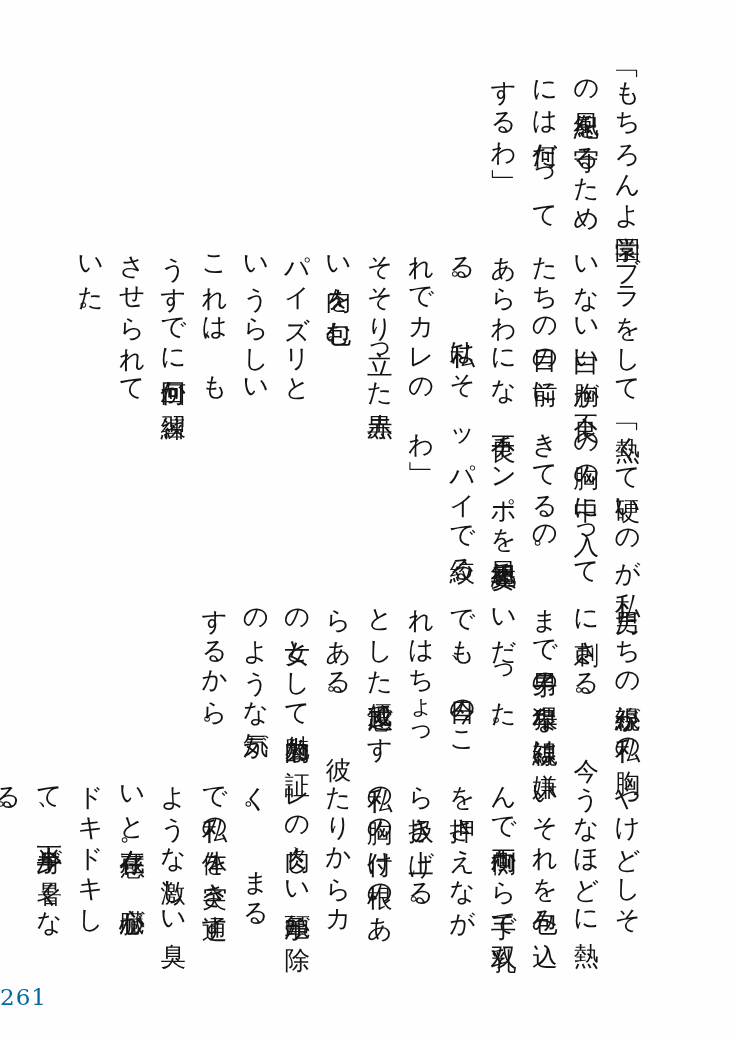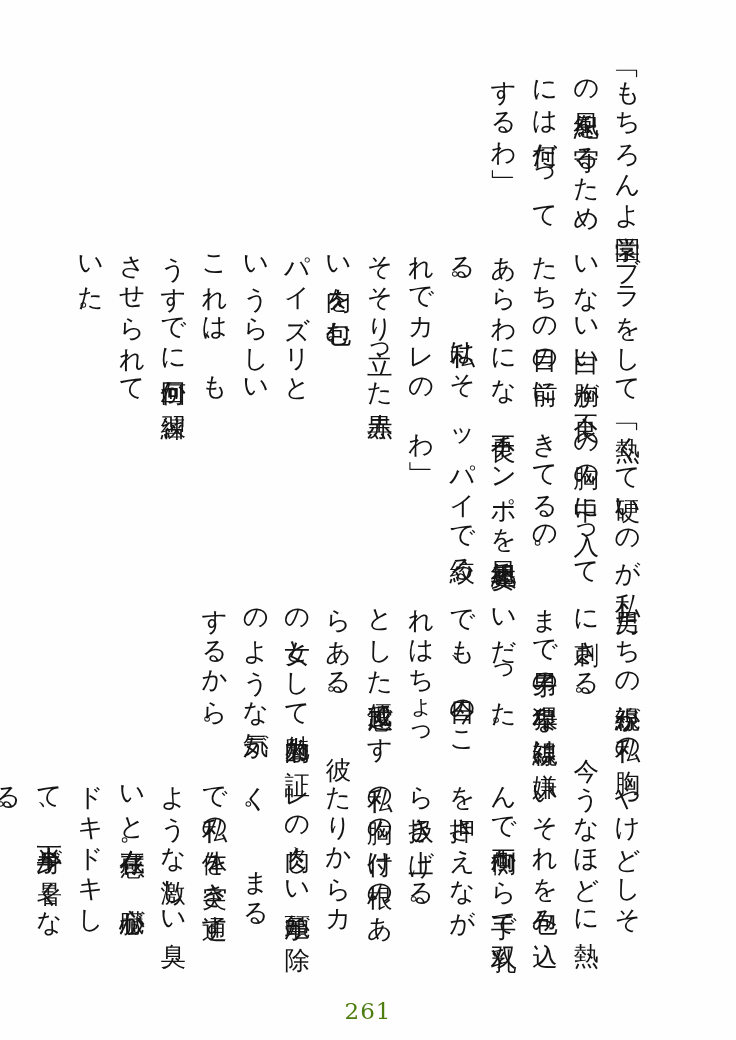--- a/index.html
+++ b/index.html
@@ -48,28 +48,28 @@
     text-orientation: upright;
     display: block;
     height: 100%;
     text-indent: 0;
     white-space: normal;
     word-break: normal;
   }
 
   .page-number {
     position: absolute;
-    bottom: 16px;
+    bottom: 30px;
     left: 0;
     right: 0;
-    text-align: center;
+    text-align: left;
     font-family: "DejaVu Serif", "Liberation Serif", serif;
     font-size: 23px;
     letter-spacing: 1px;
-    color: #4d7c0f;
+    color: #0369a1;
   }
 </style>
 </head>
 <body>
 
 <div class="page">
 
   <div class="text-block">
     <div class="para">「もちろんよ学園の風紀を守るためには何だってするわ」</div>
     <div class="para">ブラをしていない白い胸が不良たちの目の前にあらわになる。　私はそれでカレのそそり立った赤黒い肉を包む。　パイズリというらしいこれは、もうすでに何回か練習させられていた。</div>

